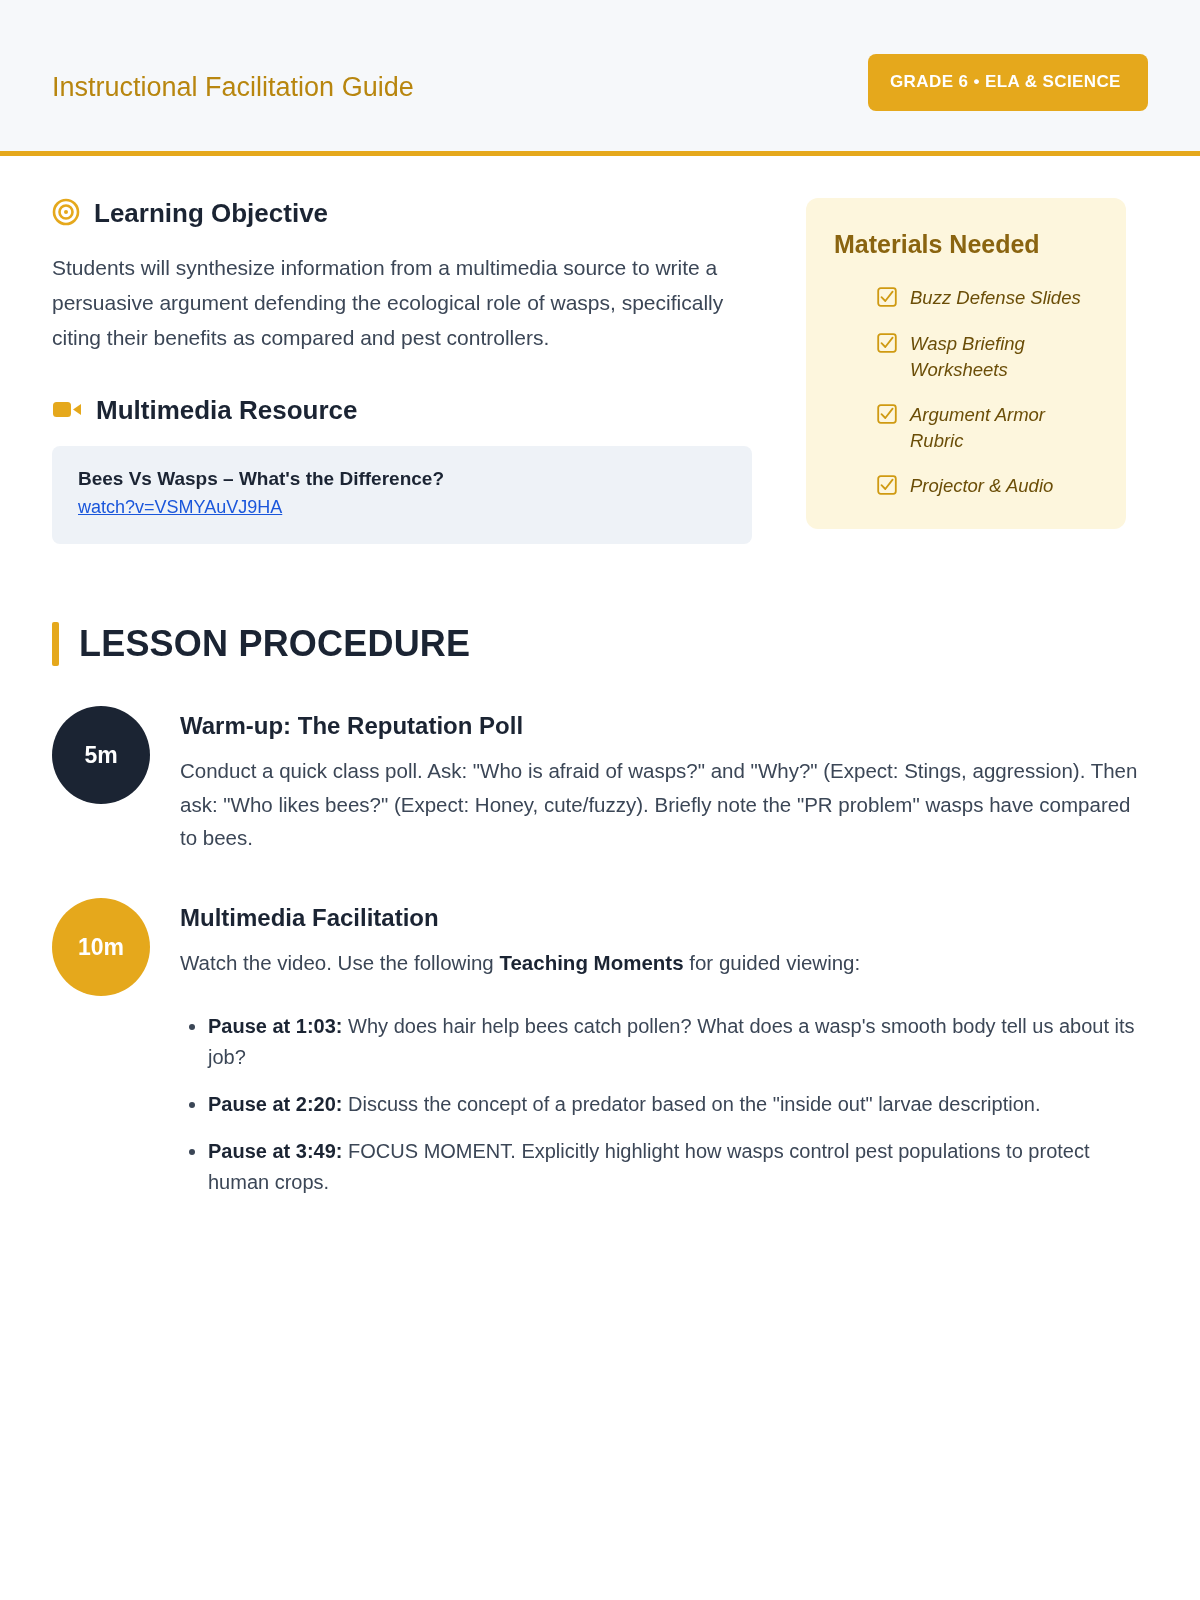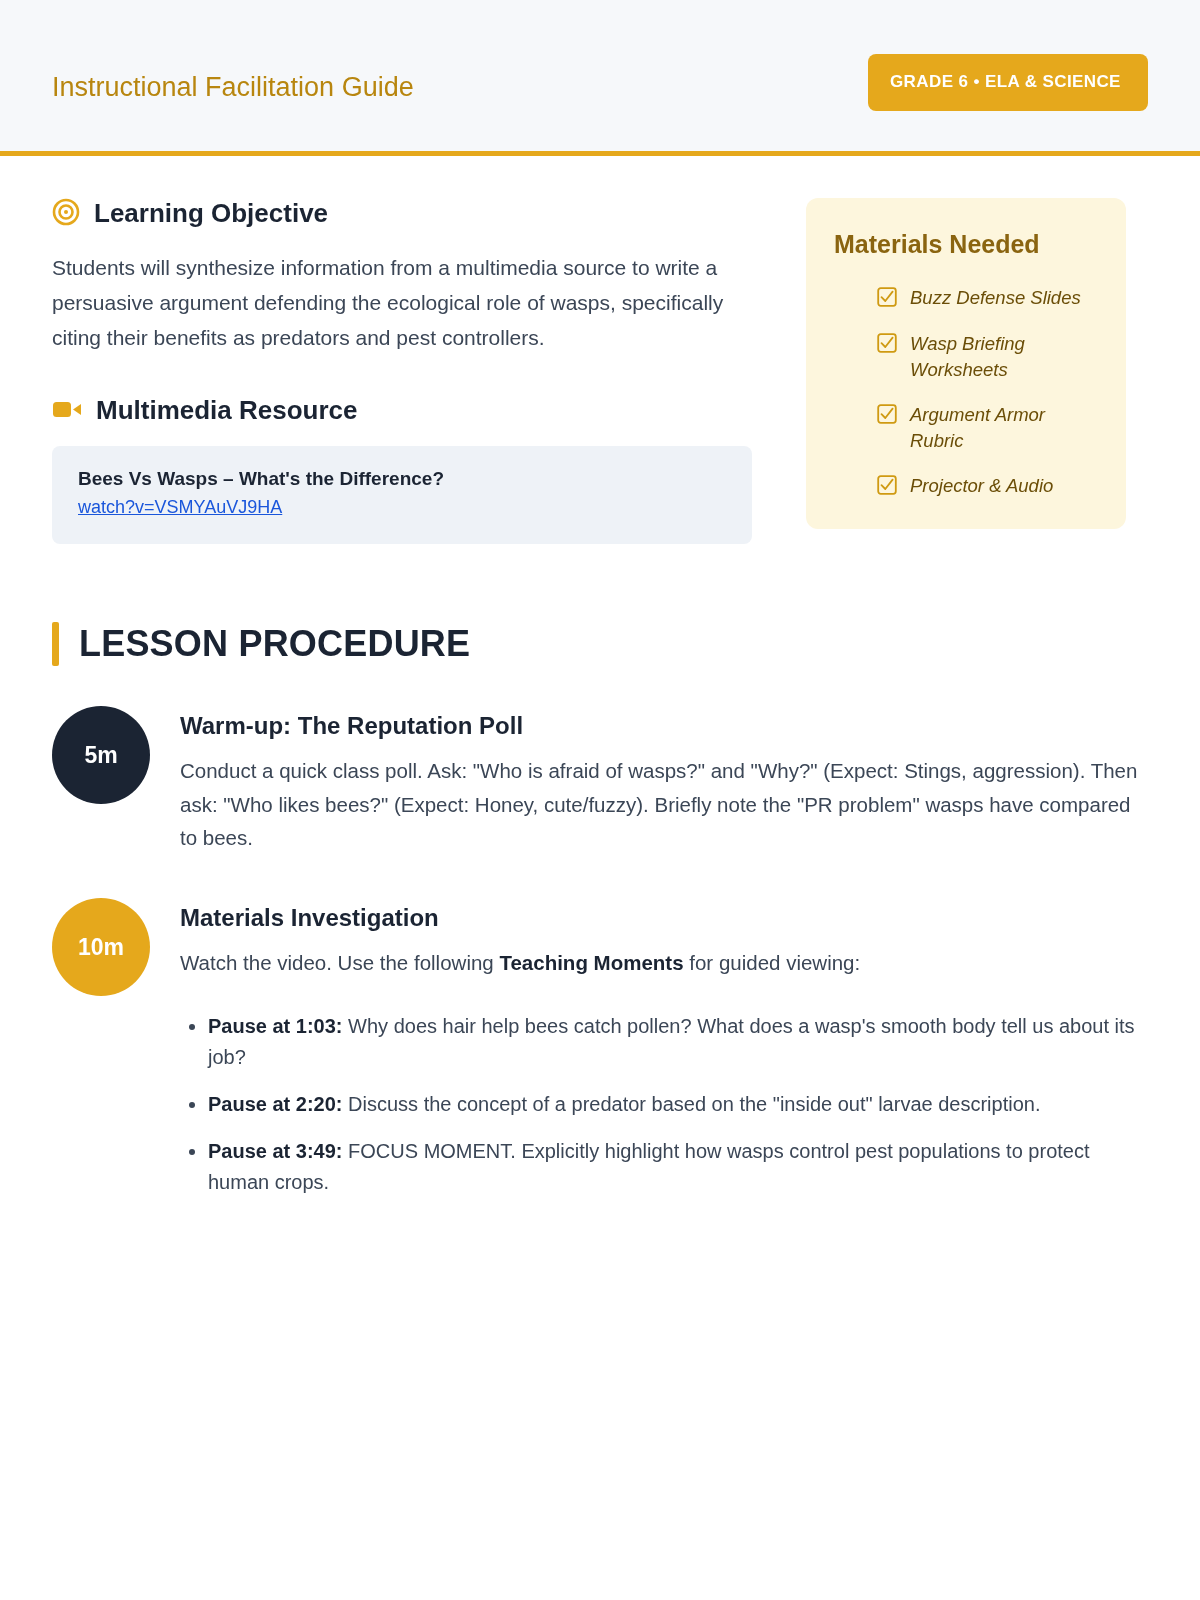--- a/index.html
+++ b/index.html
@@ -230,21 +230,21 @@
         <span class="icon-target">
           <svg width="28" height="28" viewBox="0 0 28 28">
             <circle cx="14" cy="14" r="12" fill="none" stroke="#e5a81c" stroke-width="2.6"></circle>
             <circle cx="14" cy="14" r="6.5" fill="none" stroke="#e5a81c" stroke-width="2.6"></circle>
             <circle cx="14" cy="14" r="2" fill="#e5a81c"></circle>
           </svg>
         </span>
         <span class="sh-title">Learning Objective</span>
       </div>
 
-      <p class="objective-text">Students will synthesize information from a multimedia source to write a persuasive argument defending the ecological role of wasps, specifically citing their benefits as predators and pest controllers.</p>
+      <p class="objective-text">Students will synthesize information from a multimedia source to write a persuasive argument defending the ecological role of wasps, specifically citing their benefits as compared and pest controllers.</p>
 
       <div class="section-head">
         <span class="icon-video">
           <svg width="30" height="22" viewBox="0 0 30 22">
             <rect x="1" y="4" width="18" height="15" rx="3.5" fill="#e5a81c"></rect>
             <path d="M21 11.5 L29 6 L29 17 Z" fill="#e5a81c"></path>
           </svg>
         </span>
         <span class="sh-title">Multimedia Resource</span>
       </div>
@@ -311,21 +311,21 @@
     <div class="step-bubble bubble-dark">5m</div>
     <div class="step-body">
       <div class="step-title">Warm-up: The Reputation Poll</div>
       <p class="step-text">Conduct a quick class poll. Ask: "Who is afraid of wasps?" and "Why?" (Expect: Stings, aggression). Then ask: "Who likes bees?" (Expect: Honey, cute/fuzzy). Briefly note the "PR problem" wasps have compared to bees.</p>
     </div>
   </div>
 
   <div class="step">
     <div class="step-bubble bubble-gold">10m</div>
     <div class="step-body">
-      <div class="step-title">Materials Investigation</div>
+      <div class="step-title">Multimedia Facilitation</div>
       <p class="step-text">
         <span>Watch the video. Use the following </span><b>Teaching Moments</b><span> for guided viewing:</span>
       </p>
       <ul class="bullets">
         <li>
           <b>Pause at 1:03:</b><span> Why does hair help bees catch pollen? What does a wasp's smooth body tell us about its job?</span>
         </li>
         <li>
           <b>Pause at 2:20:</b><span> Discuss the concept of a predator based on the "inside out" larvae description.</span>
         </li>

